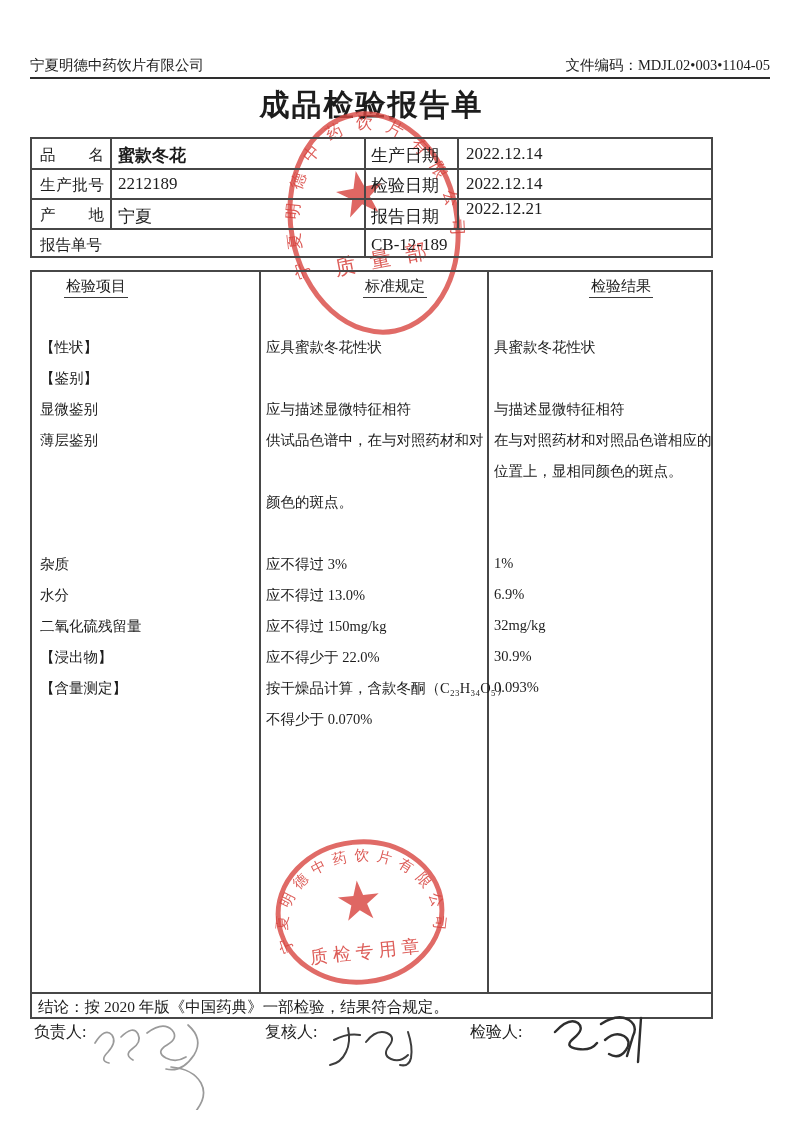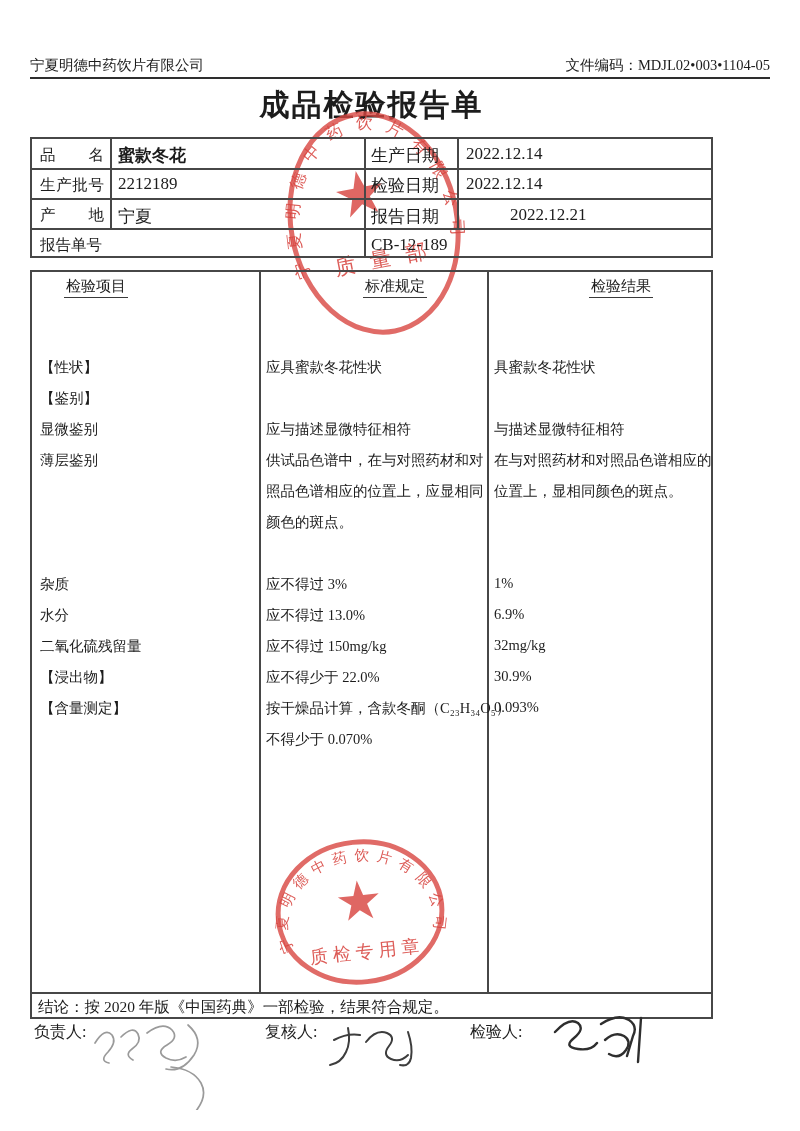--- a/index.html
+++ b/index.html
@@ -21,21 +21,21 @@
   .vline{position:absolute;width:1.5px;background:#474747;top:0;}
   
   #info-table{left:30px;top:137px;width:683px;height:121px;}
   .info-label{position:absolute;width:64px;font-size:15.5px;text-align:justify;text-align-last:justify;}
   .info-value{position:absolute;font-size:17px;white-space:nowrap;}
   
   #main-table{left:30px;top:270px;width:683px;height:724px;}
   .th-wrap{position:absolute;top:5px;text-align:center;font-size:15px;margin-left:22px;}
   .th{display:inline-block;border-bottom:1.5px solid #3a3a3a;padding:0 2px 1px 2px;}
   .trow{position:absolute;left:0;width:100%;height:31px;}
-  .trow span{position:absolute;top:0;font-size:14.5px;white-space:nowrap;margin-top:20px;}
+  .trow span{position:absolute;top:0;font-size:14.5px;white-space:nowrap;}
   .c-item{left:8px;}
   .c-std{left:234px;}
   .c-res{left:462px;}
   
   #conclusion-box{left:30px;top:992px;width:683px;height:27px;}
   #conclusion-box .txt{position:absolute;left:6px;top:3px;font-size:15.5px;white-space:nowrap;}
   .sign-label{font-size:16px;top:1022px;}
   
   .stamp{position:absolute;pointer-events:none;}
   #stamp-top{left:259px;top:88px;transform:rotate(-11deg);}
@@ -78,21 +78,21 @@
     <div class="info-value" style="left:434px;top:5px;">2022.12.14</div>
 
     <div class="info-label" style="left:8px;top:36px;">生产批号</div>
     <div class="info-value" style="left:86px;top:35px;">2212189</div>
     <div class="info-value" style="left:339px;top:35px;">检验日期</div>
     <div class="info-value" style="left:434px;top:35px;">2022.12.14</div>
 
     <div class="info-label" style="left:8px;top:66px;">产地</div>
     <div class="info-value" style="left:86px;top:66px;">宁夏</div>
     <div class="info-value" style="left:339px;top:66px;">报告日期</div>
-    <div class="info-value" style="left:434px;top:66px;margin-left:44px;">2022.12.21</div>
+    <div class="info-value" style="left:434px;top:60px;">2022.12.21</div>
 
     <div class="info-value" style="left:8px;top:96px;font-size:15.5px;">报告单号</div>
     <div class="info-value" style="left:339px;top:96px;">CB-12-189</div>
   </div>
 
   <div id="main-table" class="box">
     <div class="vline" style="left:227px;height:720px;"></div>
     <div class="vline" style="left:455px;height:720px;"></div>
 
     <div class="th-wrap" style="left:10px;"><span class="th">检验项目</span></div>
@@ -114,21 +114,20 @@
         <span class="c-std">应与描述显微特征相符</span>
         <span class="c-res">与描述显微特征相符</span>
       </div>
     <div class="trow" style="top:159px;">
         <span class="c-item">薄层鉴别</span>
         <span class="c-std">供试品色谱中，在与对照药材和对</span>
         <span class="c-res">在与对照药材和对照品色谱相应的</span>
       </div>
     <div class="trow" style="top:190px;">
         <span class="c-item"></span>
-        <span class="c-std">照品色谱相应的位置上，应显相同</span>
         <span class="c-res">位置上，显相同颜色的斑点。</span>
       </div>
     <div class="trow" style="top:221px;">
         <span class="c-item"></span>
         <span class="c-std">颜色的斑点。</span>
         <span class="c-res"></span>
       </div>
     <div class="trow" style="top:283px;">
         <span class="c-item">杂质</span>
         <span class="c-std">应不得过 3%</span>

